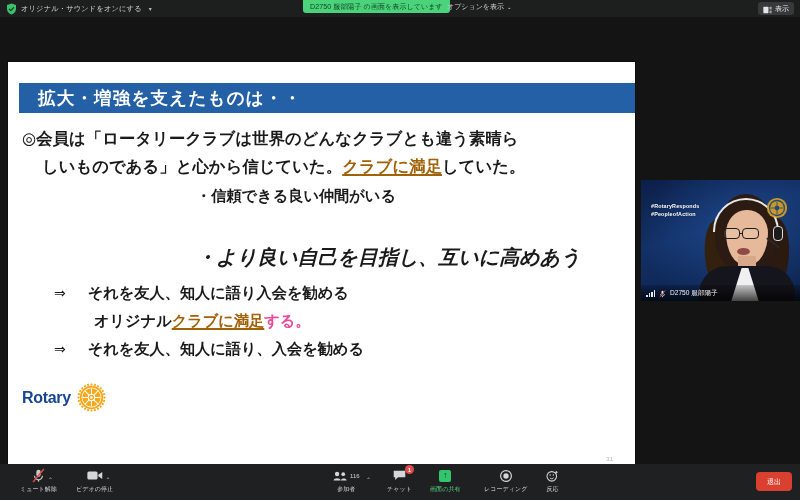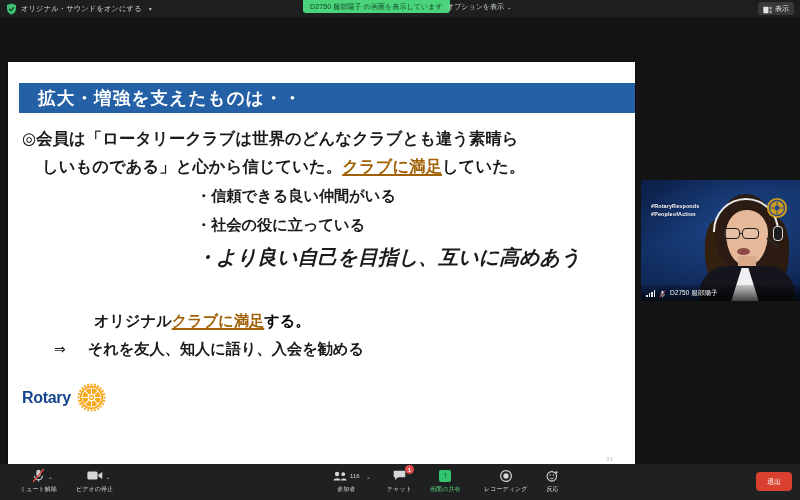--- a/index.html
+++ b/index.html
@@ -80,21 +80,21 @@
   .body-txt{
     position:absolute;
     color:#1a1a1a;
     font-family:"DejaVu Sans","Liberation Sans",sans-serif;
     font-weight:700;
     white-space:nowrap;
   }
   #para-l1{ left:14px; top:66px; font-size:16.3px; letter-spacing:.1px;}
   #para-l2{ left:34px; top:94px; font-size:16.3px; letter-spacing:.1px;}
   .hl{ color:#a16207; text-decoration:underline; text-decoration-thickness:1.6px; text-underline-offset:2px;}
-  .hl-red{ color:#000000; }
+  .hl-red{ color:#ec4899; }
 
   #b1{ left:188px; top:124px; font-size:15.2px;}
   #b2{ left:188px; top:153px; font-size:15.2px;}
   #b3{ left:188px; top:182px; font-size:20px;font-style:italic;}
 
   #arrow1{ left:46px; top:221px; font-size:15.2px;}
   #arrow1 .ar{ margin-right:22px; font-weight:400; font-size:14px;}
   #sub1{ left:86px; top:249px; font-size:15.2px;}
   #arrow2{ left:46px; top:277px; font-size:15.2px;}
   #arrow2 .ar{ margin-right:22px; font-weight:400; font-size:14px;}
@@ -286,23 +286,25 @@
     <div id="slide-title">拡大・増強を支えたものは・・</div>
 
     <div class="body-txt" id="para-l1">
       <span>◎会員は「ロータリークラブは世界のどんなクラブとも違う素晴ら</span>
     </div>
     <div class="body-txt" id="para-l2">
       <span>しいものである」と心から信じていた。</span><span class="hl">クラブに満足</span><span>していた。</span>
     </div>
 
     <div class="body-txt" id="b1">・信頼できる良い仲間がいる</div>
-    <div class="body-txt" id="b2">・社会の役に立っている</div>
     <div class="body-txt" id="b3">・より良い自己を目指し、互いに高めあう</div>
 
+    <div class="body-txt" id="arrow1">
+      <span class="ar">⇒</span><span>それを友人、知人に語り入会を勧める</span>
+    </div>
 
     <div class="body-txt" id="sub1">
       <span>オリジナル</span><span class="hl">クラブに満足</span><span class="hl-red">する。</span>
     </div>
 
     <div class="body-txt" id="arrow2">
       <span class="ar">⇒</span><span>それを友人、知人に語り、入会を勧める</span>
     </div>
 
     <div id="rotary-logo">

